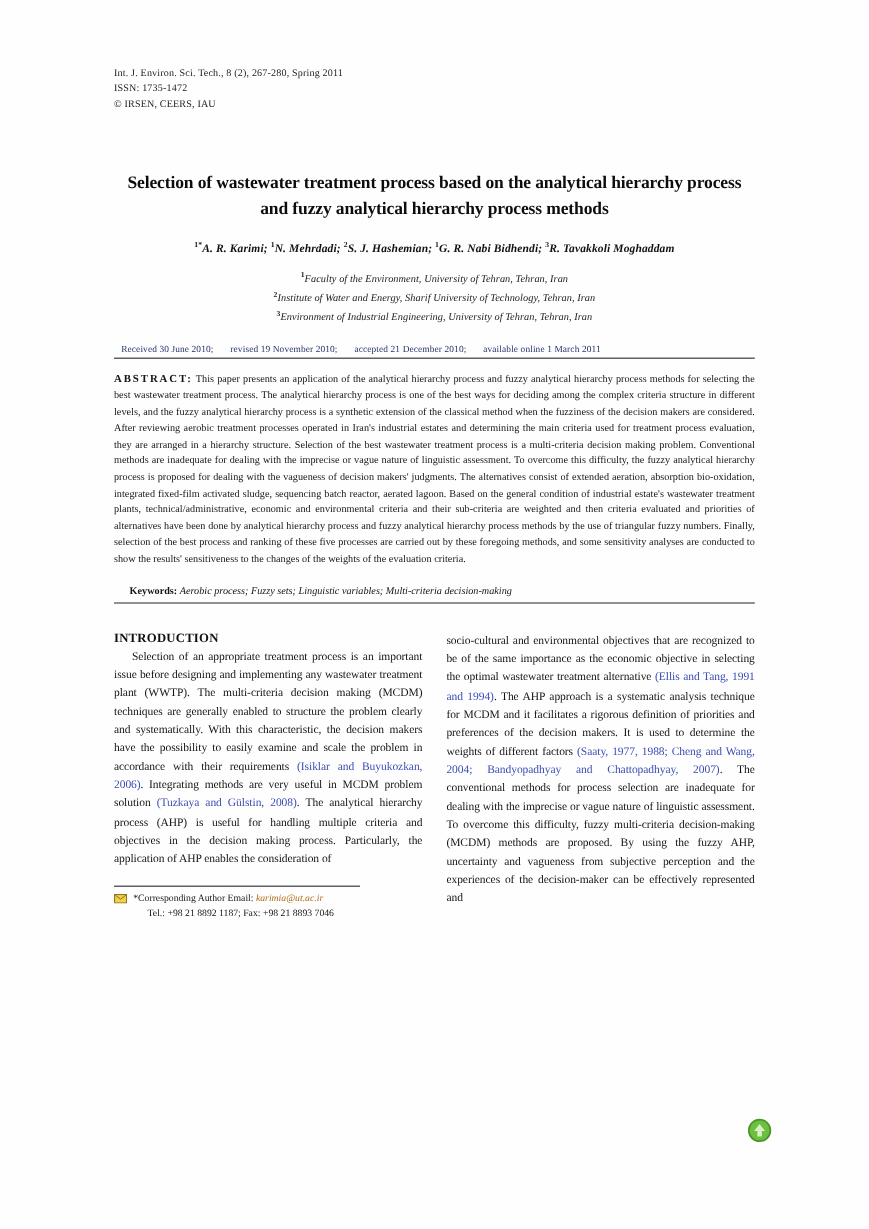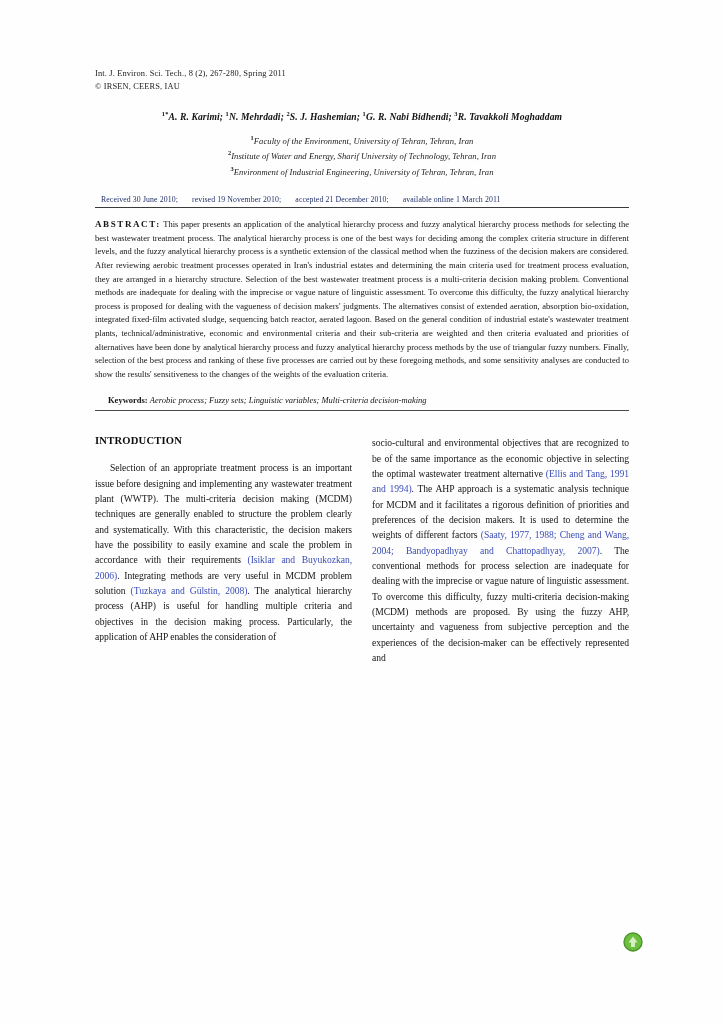--- a/index.html
+++ b/index.html
@@ -18,21 +18,21 @@
   .page {
     position: absolute;
     left: 0; top: 0;
     width: 724px;
     height: 1024px;
     background: #fefefe;
   }
   .content {
     position: absolute;
     left: 95px;
-    top: 68px;
+    top: 55px;
     width: 534px;
   }
 
   
   .journal-head {
     font-size: 8.4px;
     line-height: 1.52;
     color: #222;
     letter-spacing: 0.15px;
   }
@@ -136,21 +136,21 @@
   }
   .col {
     width: 257px;
     position: relative;
   }
   .section-head {
     font-size: 10.6px;
     font-weight: bold;
     color: #0d0d0d;
     letter-spacing: 0.2px;
-    margin-bottom: 14px;
+    margin-bottom: 2px;
   }
   .body-text {
     font-size: 9.6px;
     line-height: 1.60;
     text-align: justify;
     color: #141414;
     letter-spacing: -0.05px;
   }
   .indent { text-indent: 15px; }
   .cite { color: #3b4db5; }
@@ -191,23 +191,27 @@
   }
 </style>
 </head>
 <body>
 
 <div class="page">
   <div class="content">
 
     <div class="journal-head">
       <div>Int. J. Environ. Sci. Tech., 8 (2), 267-280, Spring 2011</div>
+      <div>ISSN: 1735-1472</div>
       <div>© IRSEN, CEERS, IAU</div>
     </div>
 
+    <div class="title-block">
+      <div class="paper-title">Selection of wastewater treatment process based on the analytical hierarchy process and fuzzy analytical hierarchy process methods</div>
+    </div>
 
     <div class="authors">
       <span><sup class="sup">1*</sup><span>A. R. Karimi</span>;</span>
       <span><sup class="sup">1</sup><span>N. Mehrdadi</span>;</span>
       <span><sup class="sup">2</sup><span>S. J. Hashemian</span>;</span>
       <span><sup class="sup">1</sup><span>G. R. Nabi Bidhendi</span>;</span>
       <span><sup class="sup">3</sup><span>R. Tavakkoli Moghaddam</span></span>
     </div>
 
     <div class="affils">
@@ -234,20 +238,36 @@
       <span class="kw-text">Aerobic process; Fuzzy sets; Linguistic variables; Multi-criteria decision-making</span>
     </div>
     <hr class="rule-thin">
 
     <div class="columns">
 
       <div class="col">
         <div class="section-head">INTRODUCTION</div>
         <div class="body-text indent"><span>Selection of an appropriate treatment process is an important issue before designing and implementing any wastewater treatment plant (WWTP). The multi-criteria decision making (MCDM) techniques are generally enabled to structure the problem clearly and systematically. With this characteristic, the decision makers have the possibility to easily examine and scale the problem in accordance with their requirements </span><span class="cite">(Isiklar and Buyukozkan, 2006)</span><span>. Integrating methods are very useful in MCDM problem solution </span><span class="cite">(Tuzkaya and Gülstin, 2008)</span><span>. The analytical hierarchy process (AHP) is useful for handling multiple criteria and objectives in the decision making process. Particularly, the application of AHP enables the consideration of</span></div>
 
+        <div class="footnote-wrap">
+          <hr class="footnote-rule">
+          <div class="footnote">
+            <span class="envelope-icon">
+              <svg width="11" height="8" viewBox="0 0 11 8" xmlns="http://www.w3.org/2000/svg">
+                <rect x="0.5" y="0.5" width="10" height="7" fill="#f0d24a" stroke="#8a6a16" stroke-width="0.8"></rect>
+                <path d="M0.5 0.5 L5.5 4.3 L10.5 0.5" fill="none" stroke="#8a6a16" stroke-width="0.8"></path>
+              </svg>
+            </span>
+            <span class="footnote-lines">
+              <span>*Corresponding Author Email:</span>
+              <span class="email-link">karimia@ut.ac.ir</span>
+              <span class="tel-line" style="display:block">Tel.: +98 21 8892 1187; Fax: +98 21 8893 7046</span>
+            </span>
+          </div>
+        </div>
       </div>
 
       <div class="col">
         <div class="body-text"><span>socio-cultural and environmental objectives that are recognized to be of the same importance as the economic objective in selecting the optimal wastewater treatment alternative </span><span class="cite">(Ellis and Tang, 1991 and 1994)</span><span>. The AHP approach is a systematic analysis technique for MCDM and it facilitates a rigorous definition of priorities and preferences of the decision makers. It is used to determine the weights of different factors </span><span class="cite">(Saaty, 1977, 1988; Cheng and Wang, 2004; Bandyopadhyay and Chattopadhyay, 2007)</span><span>. The conventional methods for process selection are inadequate for dealing with the imprecise or vague nature of linguistic assessment. To overcome this difficulty, fuzzy multi-criteria decision-making (MCDM) methods are proposed. By using the fuzzy AHP, uncertainty and vagueness from subjective perception and the experiences of the decision-maker can be effectively represented and</span></div>
       </div>
 
     </div>
   </div>
 
   <div class="bottom-logo">

